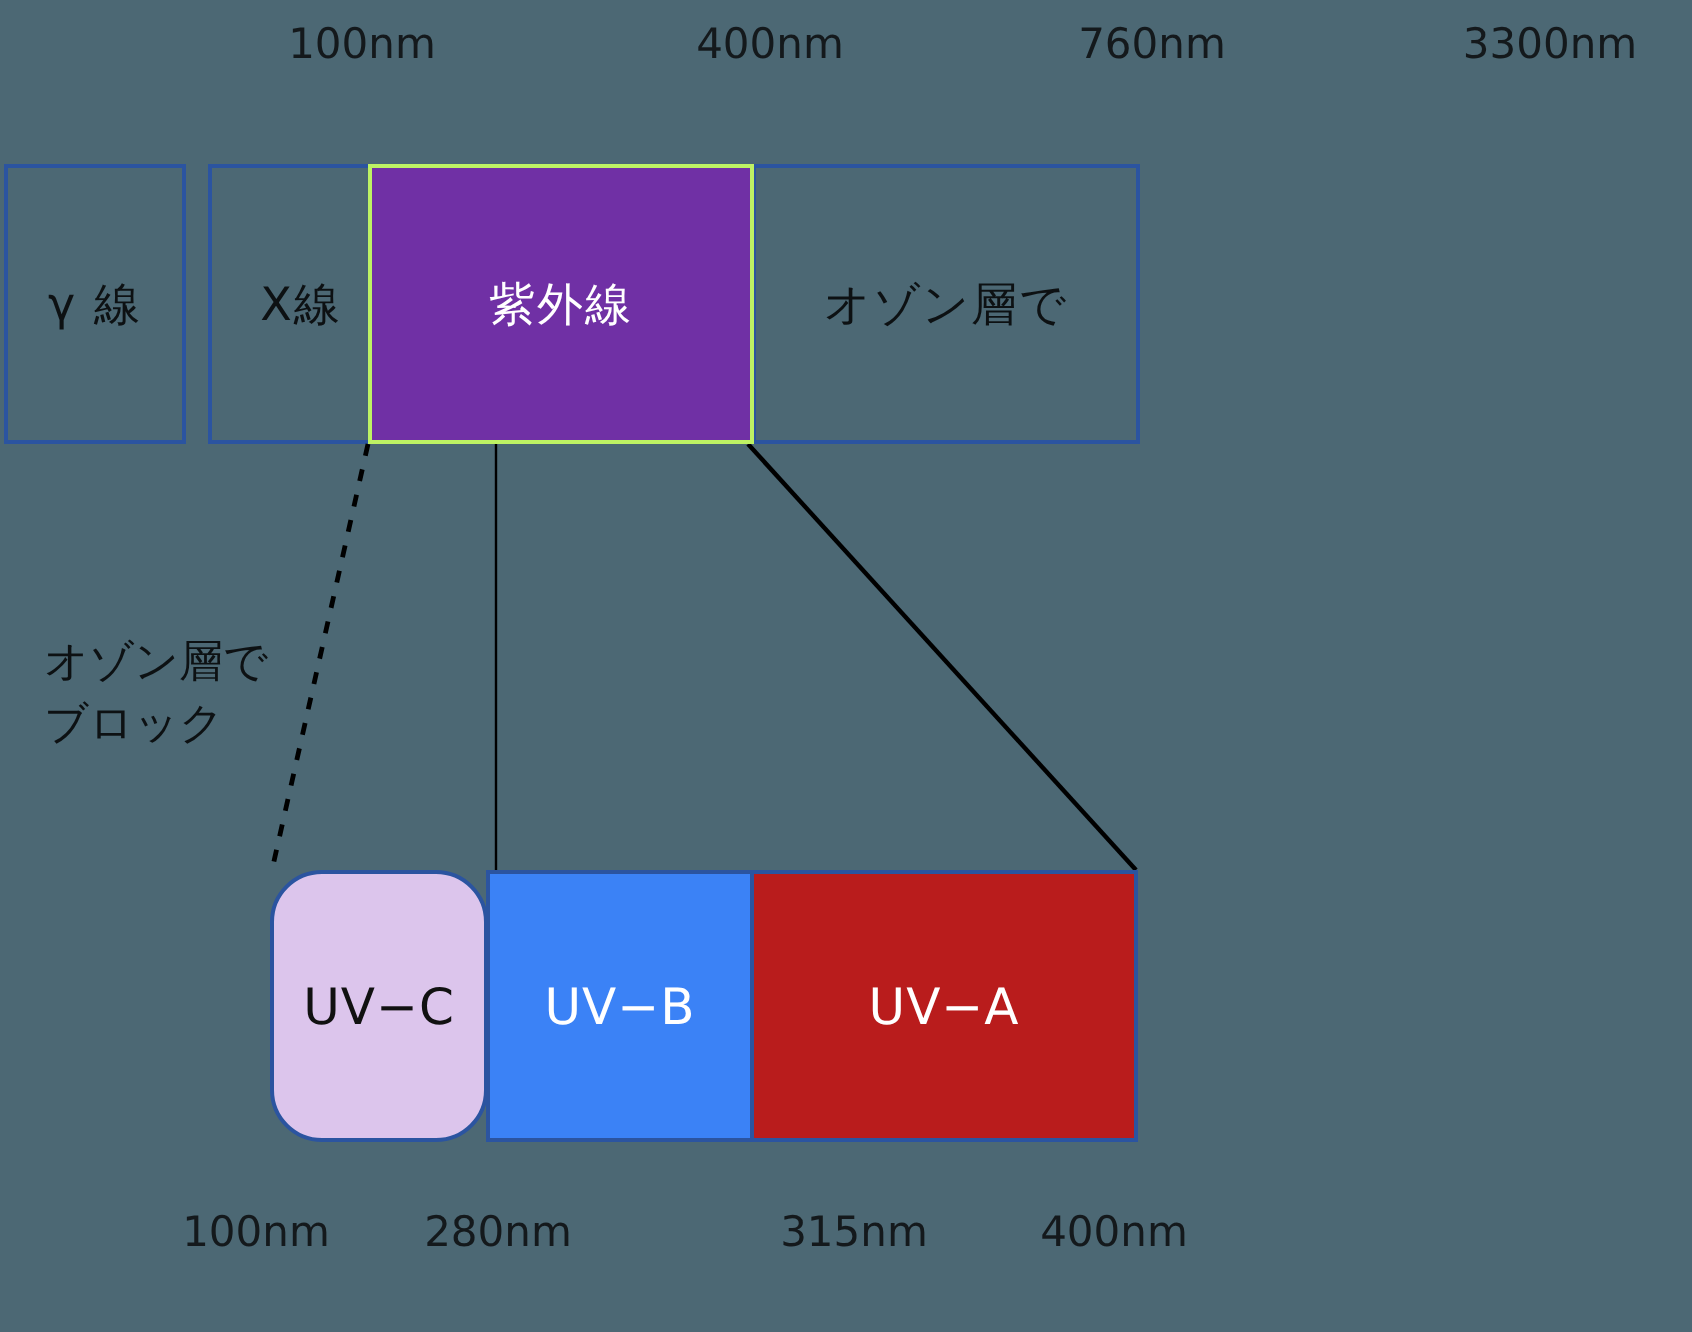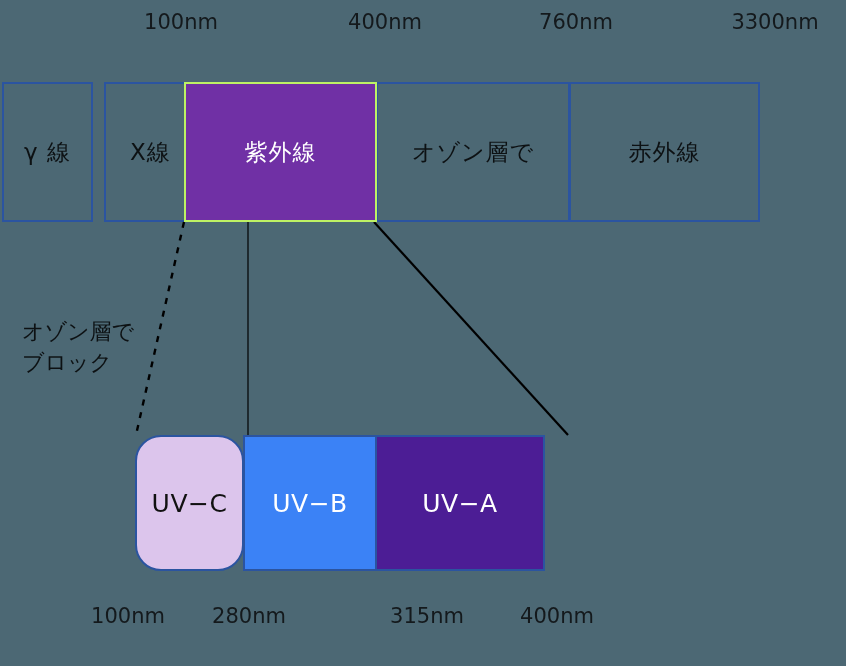--- a/index.html
+++ b/index.html
@@ -144,43 +144,40 @@
       </div>
       <div class="spec-seg" style="left: 102px; width: 93px;">
         <span class="seg-label" style="color: rgb(13, 17, 19);">X線</span>
       </div>
       <div class="spec-seg uv" style="left: 182px; width: 193px; background: rgb(112, 48, 165);">
         <span class="seg-label" style="color: rgb(255, 255, 255);">紫外線</span>
       </div>
       <div class="spec-seg" style="left: 374px; width: 194px;">
         <span class="seg-label" style="color: rgb(13, 17, 19);">オゾン層で</span>
       </div>
-      <div class="spec-seg" style="left: 567px; width: 191px;">
-        <span class="seg-label" style="color: rgb(13, 17, 19);">赤外線</span>
-      </div>
     </div>
 
   <svg id="connectors" width="846" height="666" viewBox="0 0 846 666">
       <line x1="184" y1="222" x2="136" y2="435" stroke="#000000" stroke-width="2.4" stroke-dasharray="6 7"></line>
       <line x1="248" y1="222" x2="248" y2="435" stroke="#000000" stroke-width="1.2"></line>
       <line x1="374" y1="222" x2="568" y2="435" stroke="#000000" stroke-width="2.2"></line>
     </svg>
 
   <div class="annot" id="annot-ozone">オゾン層で
 ブロック</div>
 
 
   <div id="uvband">
       <div class="uv-seg" style="left: 0px; width: 109px; background: rgb(220, 197, 236); border-radius: 26px;">
         <span class="uv-label" style="color: rgb(17, 17, 17);">UV−C</span>
       </div>
       <div class="uv-seg" style="left: 108px; width: 134px; background: #3b82f6;">
         <span class="uv-label" style="color: rgb(255, 255, 255);">UV−B</span>
       </div>
-      <div class="uv-seg" style="left: 240px; width: 170px; background: #4c1d95;">
+      <div class="uv-seg" style="left: 240px; width: 194px; background: #b91c1c;">
         <span class="uv-label" style="color: rgb(255, 255, 255);">UV−A</span>
       </div>
     </div>
 
   <div id="bottom-scale">
       <div class="uv-scale-label" style="left: 128px;">100nm</div>
       <div class="uv-scale-label" style="left: 249px;">280nm</div>
       <div class="uv-scale-label" style="left: 385px; margin-left: 42px;">315nm</div>
       <div class="uv-scale-label" style="left: 557px;">400nm</div>
     </div>

